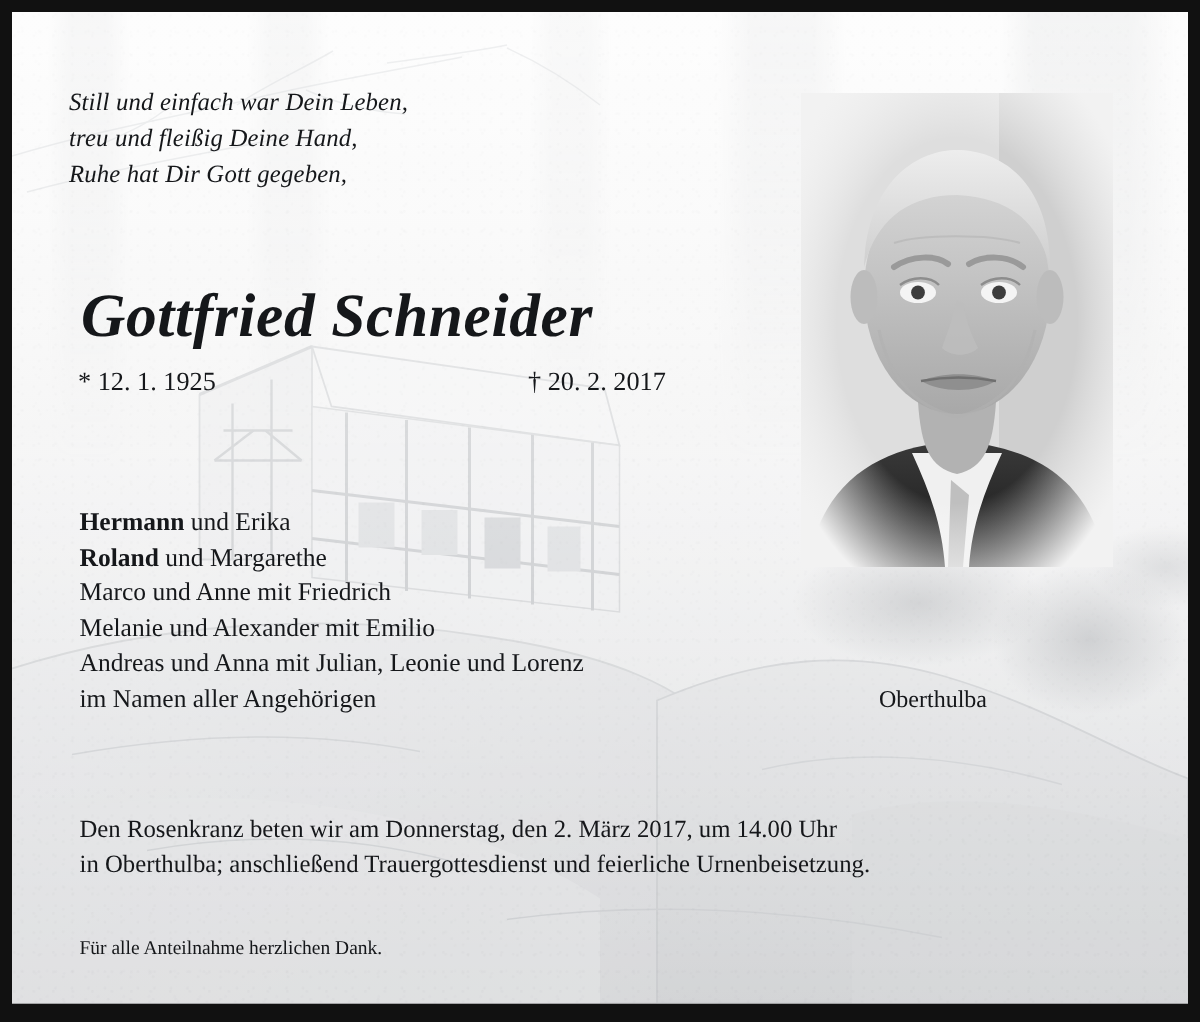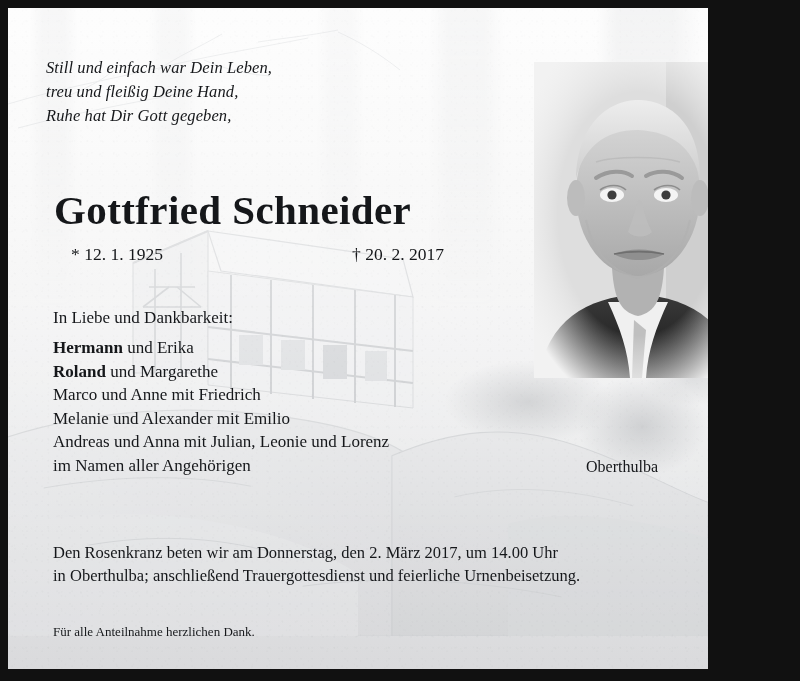--- a/index.html
+++ b/index.html
@@ -18,21 +18,21 @@
     box-sizing: border-box;
     background: #111111;
     overflow: hidden;
   }
 
   
   .canvas {
     position: absolute;
     left: 8px;
     top: 8px;
-    width: 700px;
+    width: 784px;
     height: 661px;
     overflow: hidden;
     background: #efefef;
   }
 
   
   .bg-base {
     position: absolute;
     inset: 0;
     background:
@@ -155,33 +155,34 @@
     letter-spacing: .1px;
     white-space: nowrap;
   }
 
   .deceased-name {
     position: absolute;
     left: 46px;
     top: 178px;
     font-size: 41px;
     font-weight: bold;
+    font-style: italic;
     letter-spacing: .4px;
     white-space: nowrap;
   }
 
   .dates {
     position: absolute;
     left: 44px;
     top: 236px;
     width: 420px;
     font-size: 17.5px;
     white-space: nowrap;
   }
-  .dates .birth { position: absolute; left: 0; top: 0; margin-left: 19px; }
+  .dates .birth { position: absolute; left: 0; top: 0; }
   .dates .death { position: absolute; left: 300px; top: 0; }
 
   .dedication {
     position: absolute;
     left: 45px;
     top: 298px;
     font-size: 17px;
     line-height: 23.6px;
     white-space: nowrap;
   }
@@ -381,21 +382,20 @@
         <div>Ruhe hat Dir Gott gegeben,</div>
       </div>
 
       <div class="deceased-name">Gottfried Schneider</div>
 
       <div class="dates">
         <span class="birth"><span>*</span>&nbsp;<span>12. 1. 1925</span></span>
         <span class="death"><span>†</span>&nbsp;<span>20. 2. 2017</span></span>
       </div>
 
-      <div class="dedication">In Liebe und Dankbarkeit:</div>
 
       <div class="mourners">
         <div class="row"><b>Hermann</b><span> und Erika</span></div>
         <div class="row"><b>Roland</b><span> und Margarethe</span></div>
         <div class="row"><b></b><span>Marco und Anne mit Friedrich</span></div>
         <div class="row"><b></b><span>Melanie und Alexander mit Emilio</span></div>
         <div class="row"><b></b><span>Andreas und Anna mit Julian, Leonie und Lorenz</span></div>
         <div class="row"><b></b><span>im Namen aller Angehörigen</span></div>
       </div>
 

